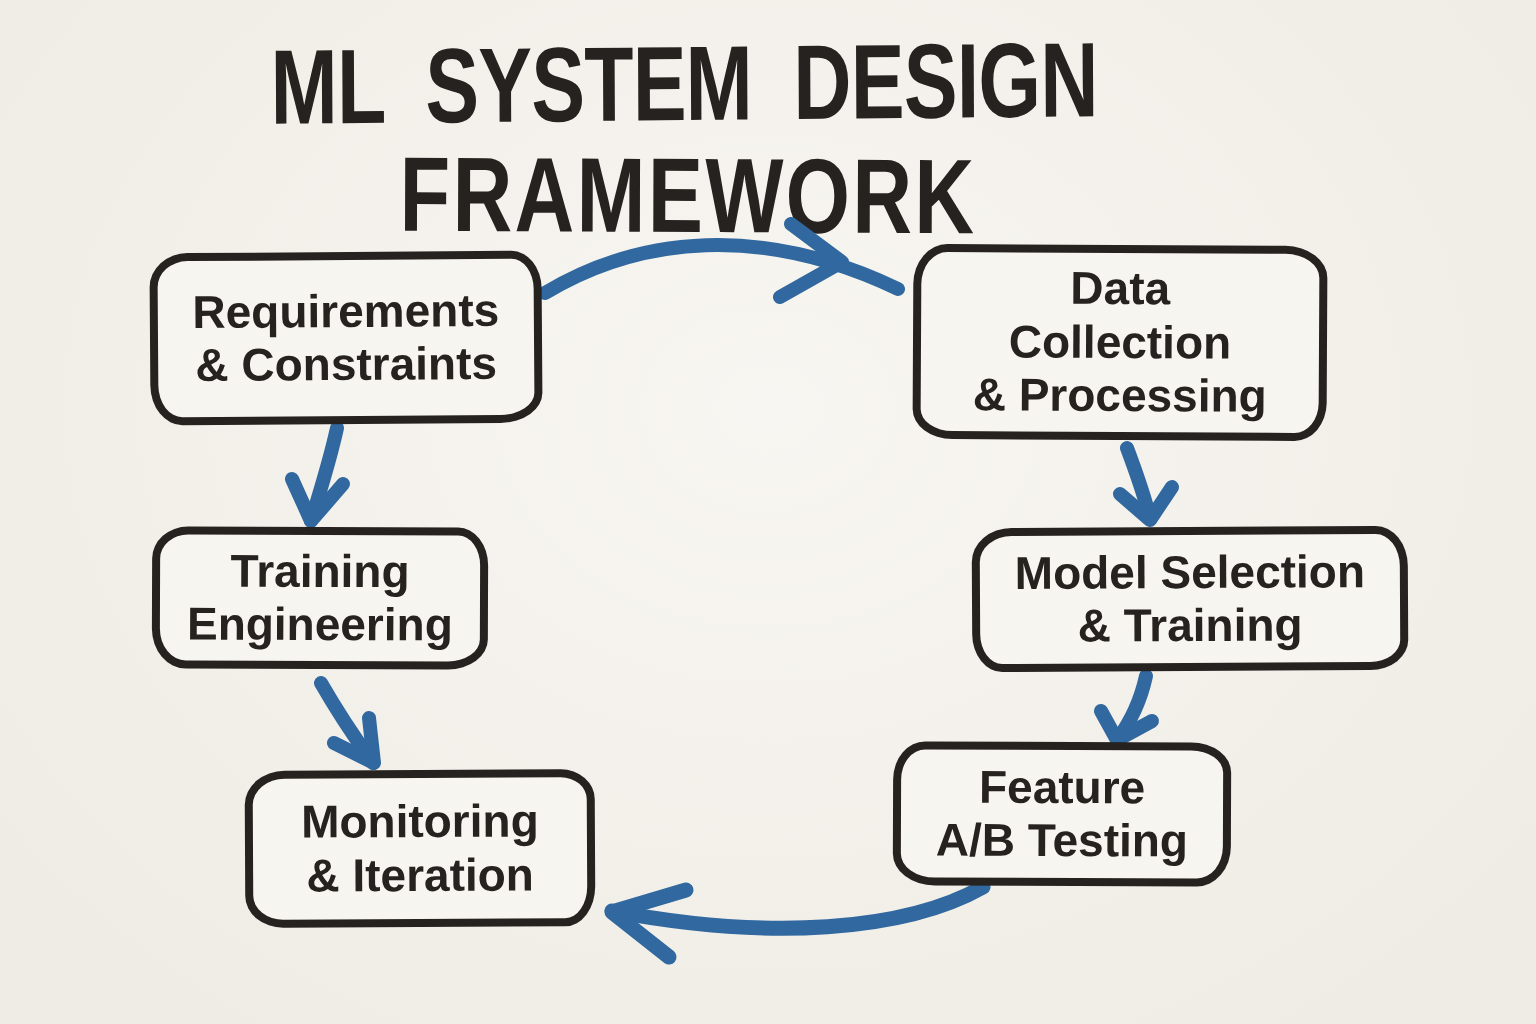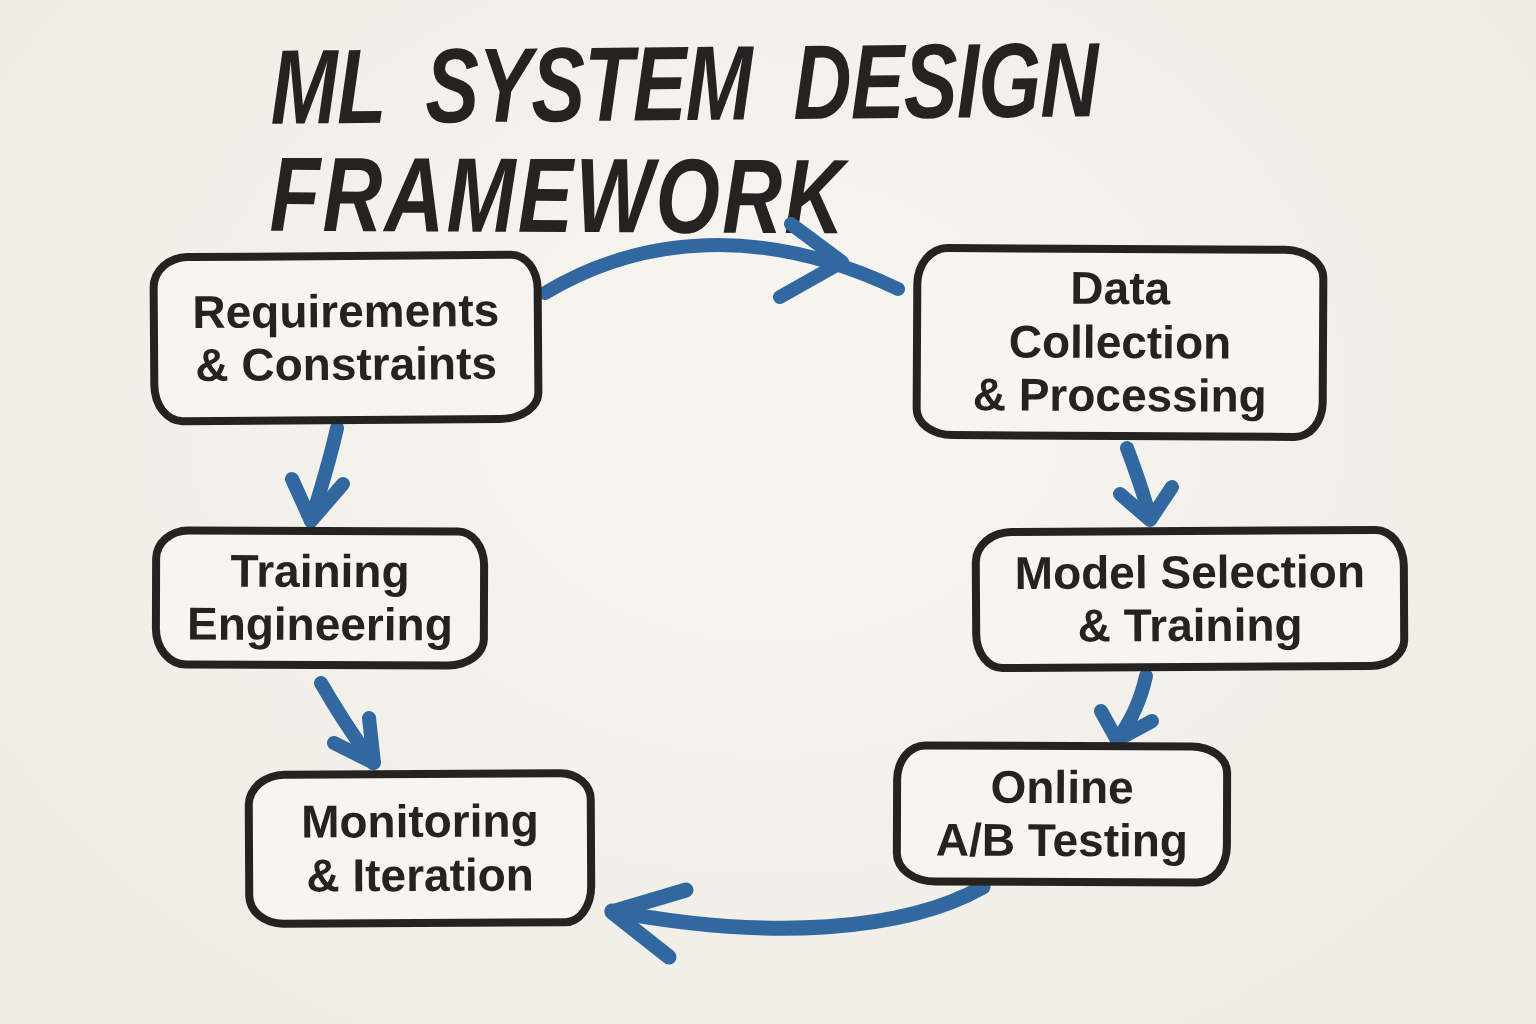--- a/index.html
+++ b/index.html
@@ -18,24 +18,24 @@
     background:
       radial-gradient(ellipse at 50% 40%, rgba(255,255,255,0.35), rgba(0,0,0,0.02) 85%),
       var(--paper, #f4f1ea);
   }
   .title {
     position: absolute;
     left: 140px;
     top: 30px;
     width: 1000px;
     margin: 0;
+    text-align: center;
     color: var(--ink, #25211e);
     font-weight: bold;
     line-height: 1.0;
-    font-style: italic;
   }
   .title .t-line {
     display: inline-block;
     font-size: 106px;
     letter-spacing: -1px;
     word-spacing: 26px;
     transform: scaleX(0.76) rotate(-0.4deg);
     transform-origin: 50% 50%;
     white-space: nowrap;
   }
@@ -142,21 +142,21 @@
 Collection
 &amp; Processing</span>
   </div>
 
   <div class="node n-model">
     <span class="label">Model Selection
 &amp; Training</span>
   </div>
 
   <div class="node n-abtest">
-    <span class="label">Online
+    <span class="label">Feature
 A/B Testing</span>
   </div>
 
   <div class="node n-feature">
     <span class="label">Training
 Engineering</span>
   </div>
 
   <div class="node n-monitoring">
     <span class="label">Monitoring

